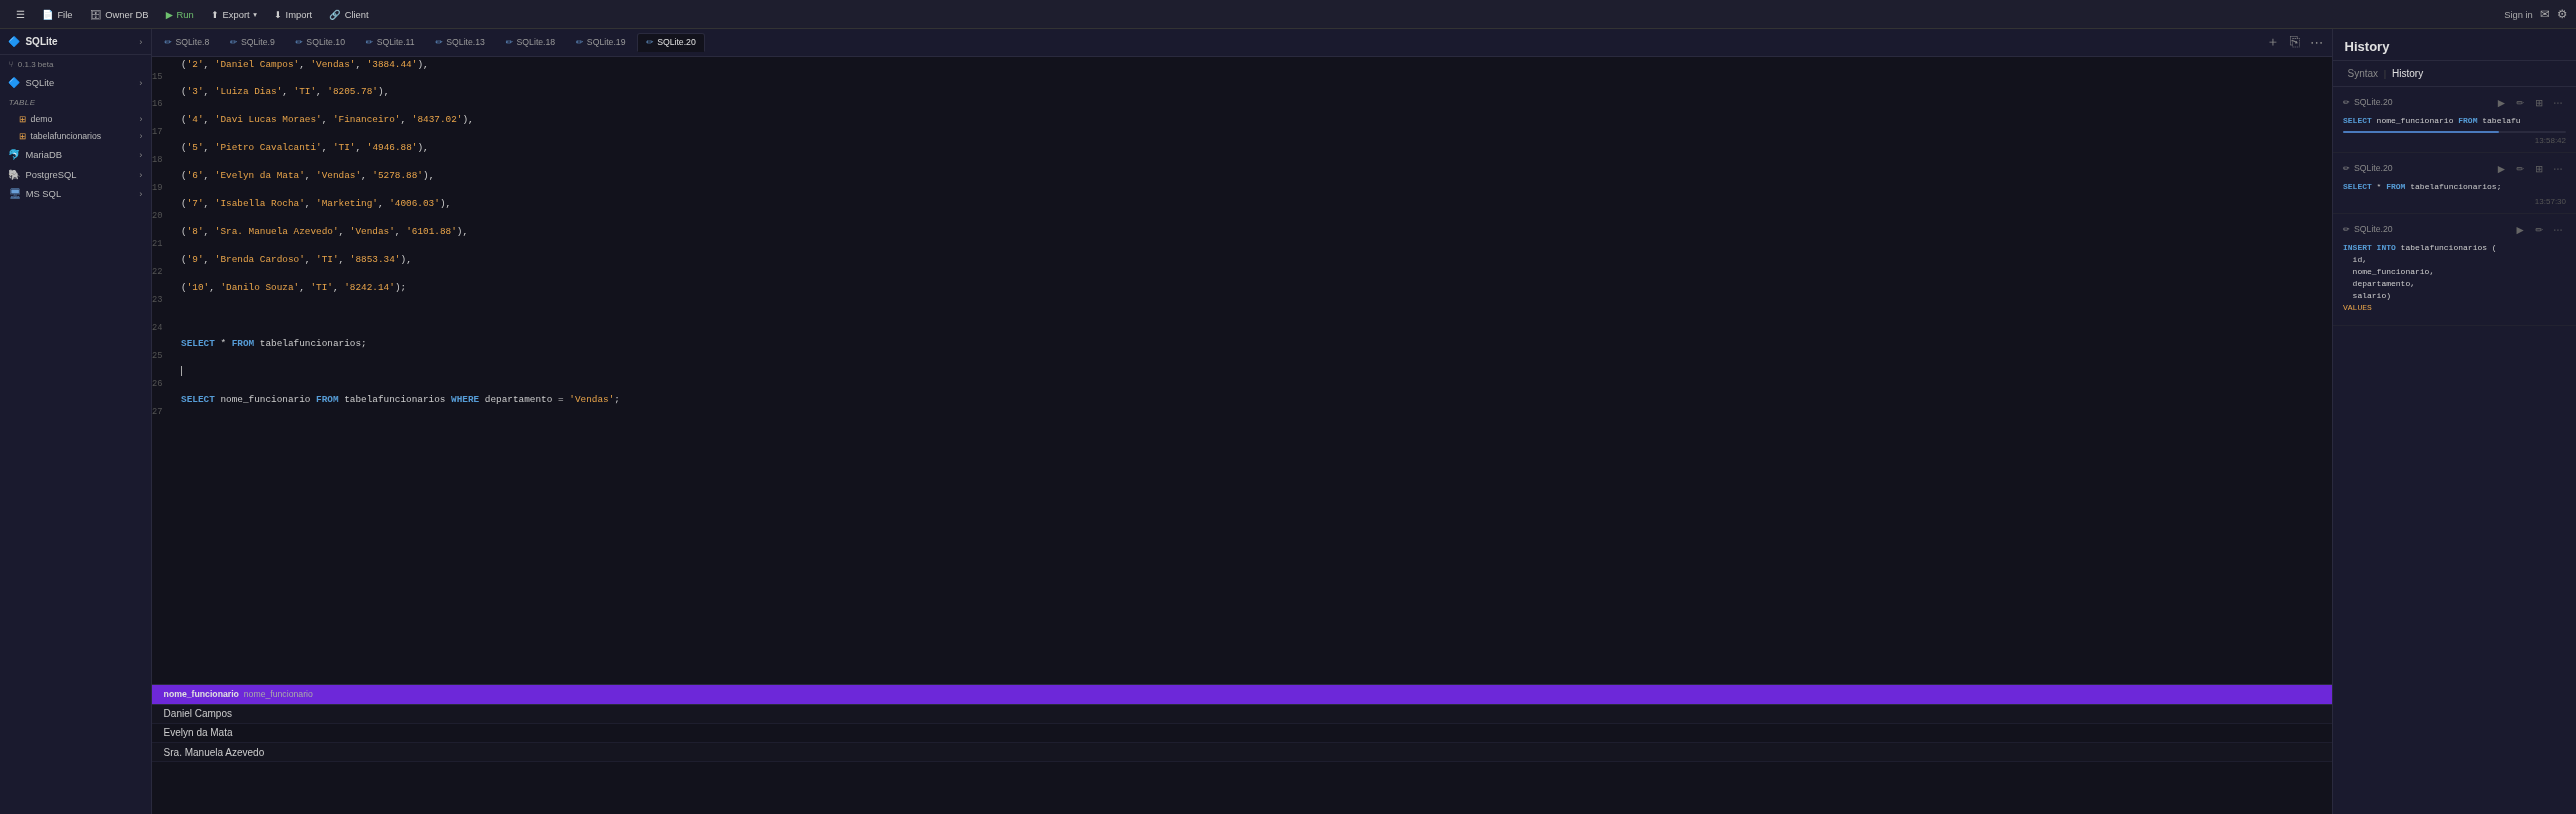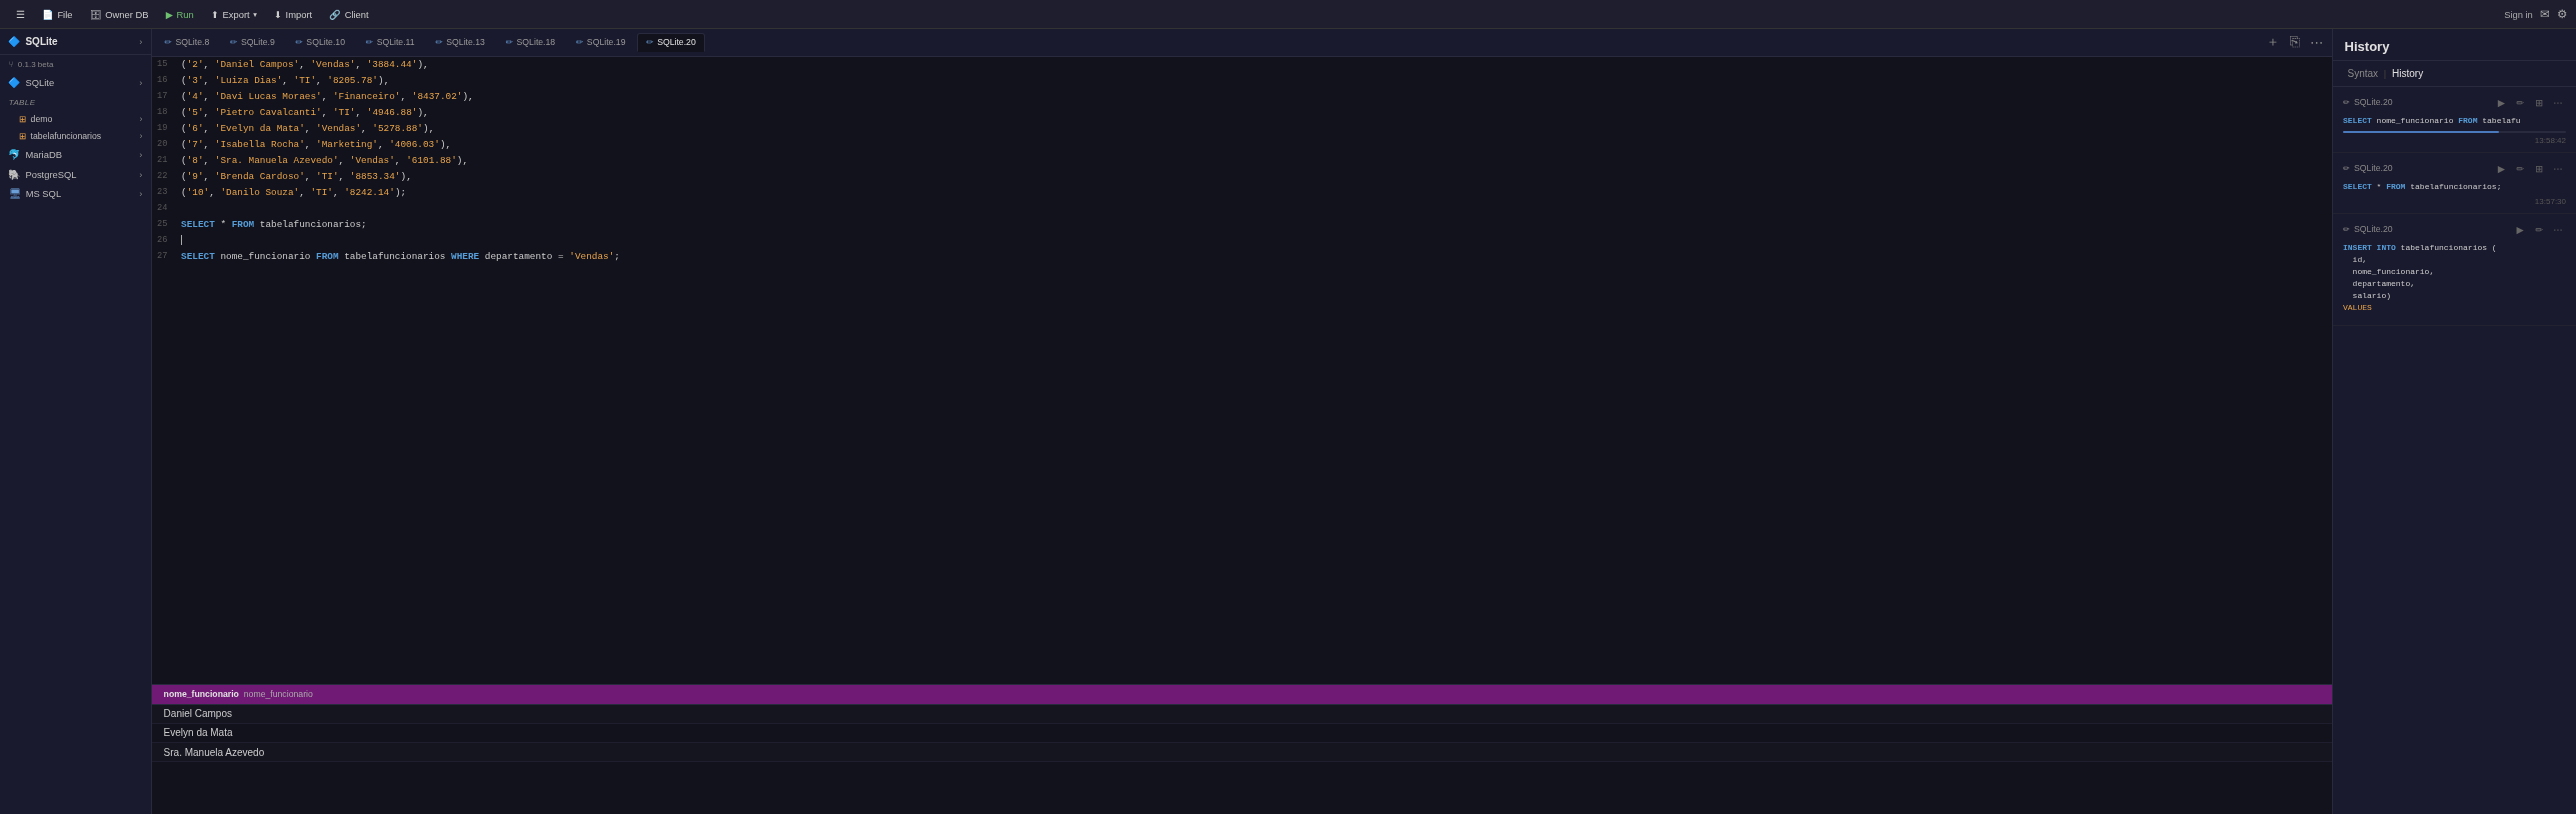--- a/index.html
+++ b/index.html
@@ -204,45 +204,45 @@
     }
     .code-line {
       display: flex;
       min-height: 16px;
       padding: 0 0 0 0;
     }
     .line-num {
       width: 29px;
       min-width: 29px;
       color: #555;
-      text-align: center;
+      text-align: left;
       padding-right: 8.7px;
       user-select: none;
       font-size: 8.7px;
-      padding-top: 1px;
+      padding-top: 14px;
     }
     .line-content {
       flex: 1;
       padding-right: 7.2px;
       white-space: pre;
     }
     .kw { color: #569cd6; font-weight: bold; }
     .str { color: #e8a44a; }
     .punc { color: #ccc; }
 
     
     .results-pane {
       height: 130px;
       border-top: 0.7px solid #2a2a3e;
       background: #12121c;
       overflow-y: auto;
     }
     .col-header {
       padding: 4.3px 11.6px;
-      background: #701a75;
+      background: #6d28d9;
       border-bottom: 0.7px solid #2a2a3e;
       font-size: 8.7px;
       color: #aaa;
     }
     .result-row {
       padding: 3.6px 11.6px;
       border-bottom: 0.7px solid #1e1e2e;
       font-size: 10px;
       color: #ccc;
     }

